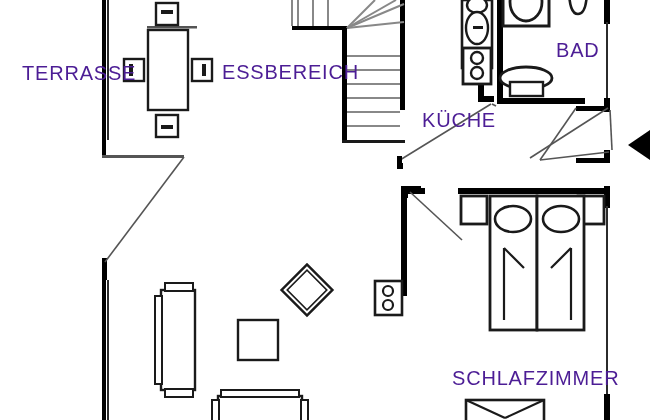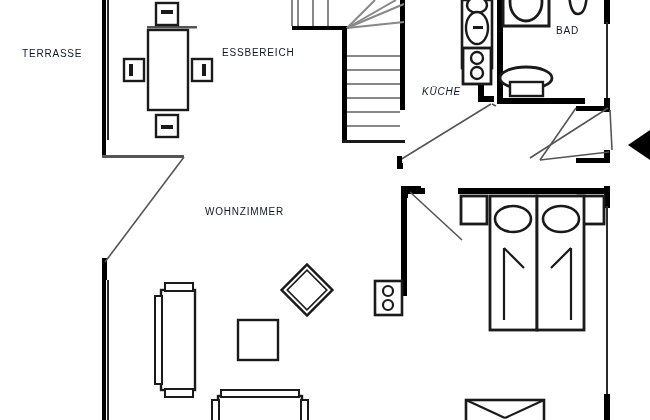--- a/index.html
+++ b/index.html
@@ -17,25 +17,26 @@
   }
   #plan svg {
     position: absolute;
     top: 0;
     left: 0;
     display: block;
   }
   .room-label {
     position: absolute;
     font-family: "Liberation Sans", sans-serif;
-    font-size: 10px;
+    font-size: 20px;
     letter-spacing: 0.8px;
-    color: #0f172a;
+    color: #4c1d95;
     white-space: nowrap;
     font-weight: 400;
+    margin-top: 14px;
   }
 </style>
 </head>
 <body>
 
 <div id="plan">
 
   <svg width="650" height="420" viewBox="0 0 650 420">
 
     <g fill="#000000" stroke="none">
@@ -231,17 +232,17 @@
 
       <rect x="375" y="281" width="27" height="34" fill="#ffffff" stroke="#1a1a1a" stroke-width="2.6"></rect>
       <circle cx="388" cy="291" r="5" fill="#ffffff" stroke="#1a1a1a" stroke-width="2.2"></circle>
       <circle cx="388" cy="305" r="5" fill="#ffffff" stroke="#1a1a1a" stroke-width="2.2"></circle>
     </g>
 
   </svg>
 
   <div class="room-label" style="left:222px; top:47px;">ESSBEREICH</div>
   <div class="room-label" style="left:22px;  top:48px;">TERRASSE</div>
-  <div class="room-label" style="left:422px; top:86px;font-style:italic;">KÜCHE</div>
+  <div class="room-label" style="left:422px; top:95px;">KÜCHE</div>
   <div class="room-label" style="left:556px; top:25px;">BAD</div>
-  <div class="room-label" style="left:205px; top:206px;">WOHNZIMMER</div>
+  <div class="room-label" style="left:452px; top:353px;">SCHLAFZIMMER</div>
 
 </div>
 
 </body></html>

